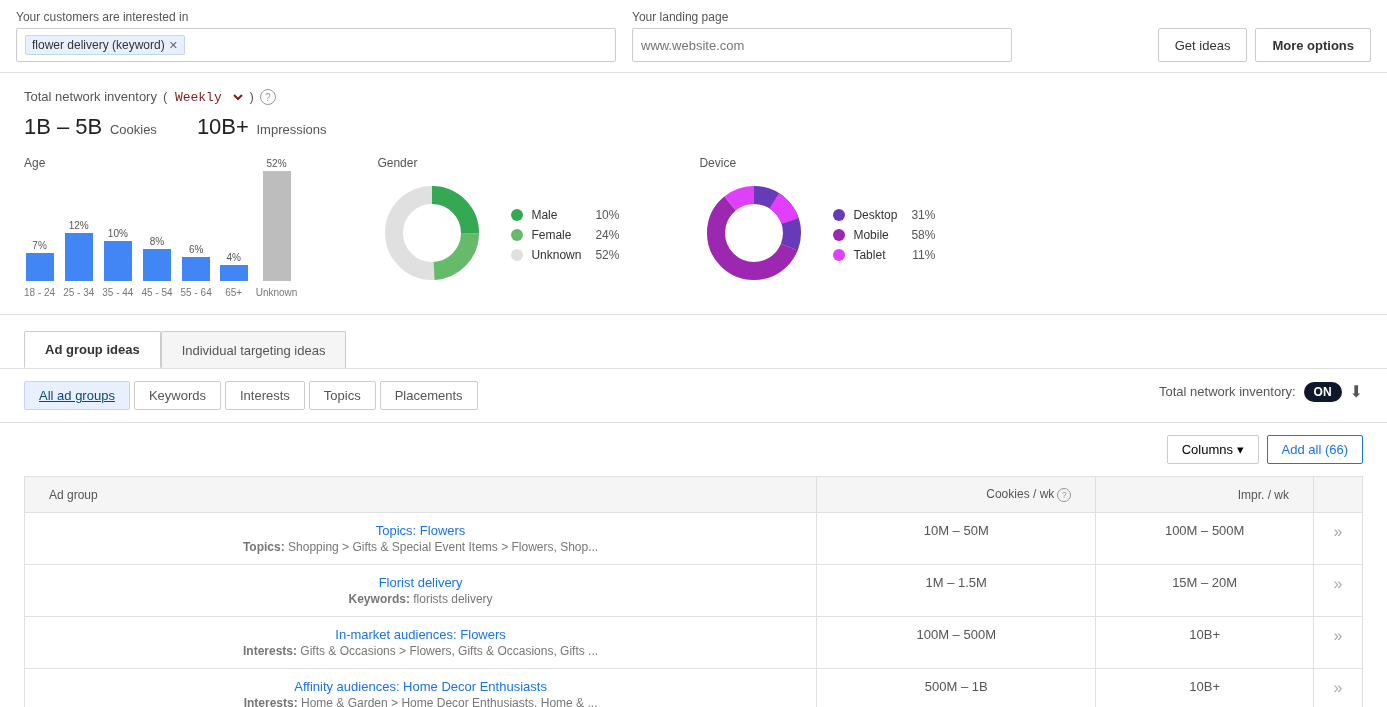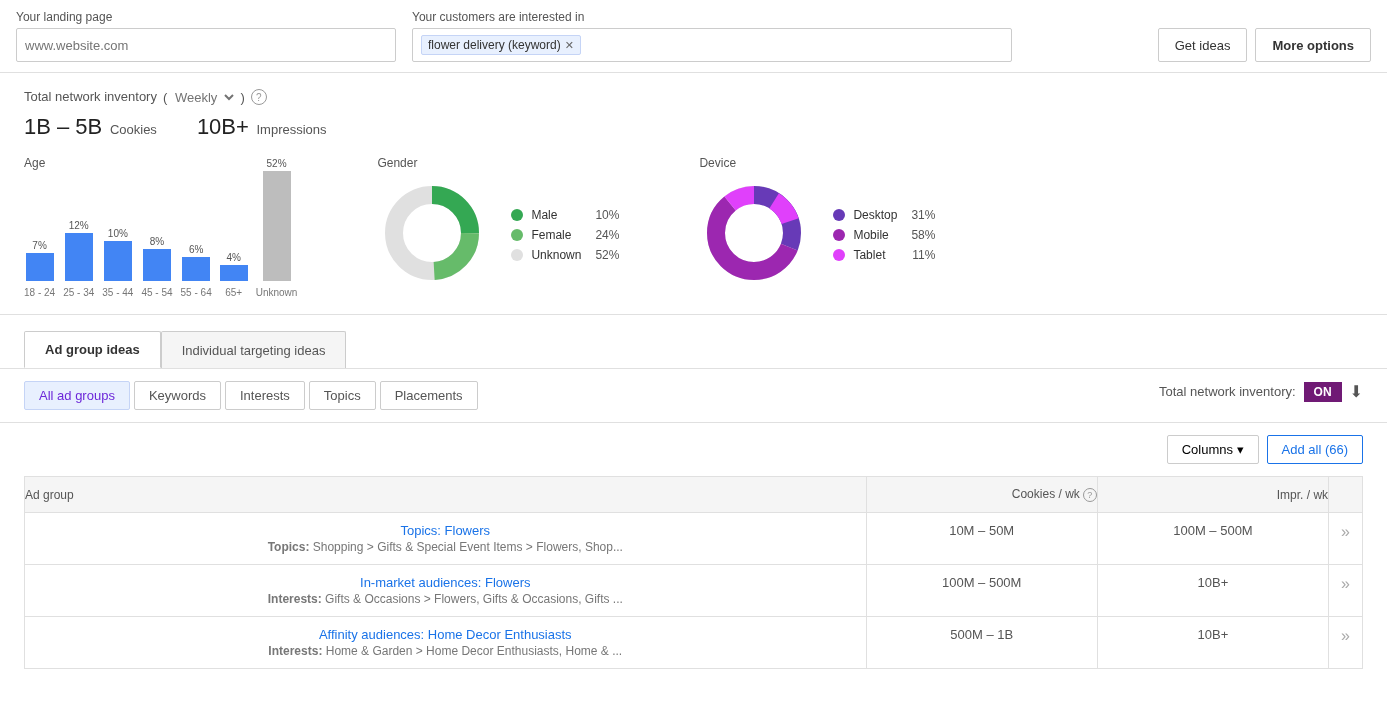--- a/index.html
+++ b/index.html
@@ -76,22 +76,23 @@
       color: #555;
       display: flex;
       align-items: flex-start;
       gap: 6px;
       margin-bottom: 8px;
     }
     .summary-title select {
       border: none;
       background: transparent;
       font-size: 13px;
-      color: #737373;
-      cursor: pointer;
+      color: #7f1d1d;
+      cursor: pointer;
+      font-family: Liberation Mono, monospace;
     }
     .help-icon {
       display: inline-flex;
       width: 16px;
       height: 16px;
       border: 1px solid #999;
       border-radius: 50%;
       align-items: center;
       justify-content: center;
       font-size: 10px;
@@ -163,37 +164,38 @@
       font-size: 13px;
       cursor: pointer;
       border: 1px solid #ccc;
       background: #fff;
       color: #555;
       border-radius: 2px;
       margin-right: 4px;
     }
     .sub-tab-btn.active {
       background: #e8f0fe;
-      color: #6d28d9;
+      color: #0c4a6e;
       border-color: #c5d4f6;
+      text-decoration: underline;
     }
     .network-inventory-row {
       display: flex;
       align-items: center;
       gap: 8px;
       margin-left: auto;
       font-size: 13px;
       color: #555;
       padding-bottom: 8px;
     }
     .toggle-on {
-      background: #701a75;
+      background: #0f172a;
       color: #fff;
       padding: 3px 10px;
-      border-radius: 0;
+      border-radius: 10px;
       font-size: 12px;
       font-weight: bold;
     }
     .download-icon { font-size: 16px; color: #555; cursor: pointer; }
 
     
     .table-section { padding: 0 24px; }
     .table-actions {
       display: flex;
       justify-content: flex-end;
@@ -219,21 +221,21 @@
       font-size: 13px;
       cursor: pointer;
       color: #1a73e8;
     }
 
     
     .data-table { width: 100%; border-collapse: collapse; }
     .data-table th {
       background: #f5f5f5;
       border: 1px solid #e0e0e0;
-      padding: 10px 0;
+      padding: 10px 24px;
       font-size: 12px;
       color: #555;
       font-weight: normal;
       text-align: left;
     }
     .data-table th.right { text-align: right; }
     .data-table td {
       border: 1px solid #e0e0e0;
       padding: 10px 12px;
       vertical-align: top;
@@ -250,32 +252,32 @@
       align-items: center; justify-content: center;
       font-size: 9px; color: #999; cursor: pointer;
       margin-left: 3px;
     }
   </style>
 </head>
 <body>
 
 <div class="header-bar">
   <div class="header-field">
-    <label>Your landing page</label>
-    <div class="header-input-wrap" style="width:380px;">
-      <input class="landing-input" type="text" placeholder="www.website.com" style="">
-    </div>
-  </div>
-  <div class="header-field">
     <label>Your customers are interested in</label>
     <div class="header-input-wrap" style="width:600px;">
       <span class="keyword-tag">
         <span>flower delivery (keyword)</span>
         <span class="close">✕</span>
       </span>
+    </div>
+  </div>
+  <div class="header-field">
+    <label>Your landing page</label>
+    <div class="header-input-wrap" style="width:380px;">
+      <input class="landing-input" type="text" placeholder="www.website.com" style="">
     </div>
   </div>
   <div class="header-actions">
     <button class="btn-get-ideas">Get ideas</button>
     <button class="btn-more-options">More options</button>
   </div>
 </div>
 
 <div class="summary-section">
   <div class="summary-title">
@@ -453,20 +455,29 @@
         </tr>
       </thead>
       <tbody>
         <tr>
           <td>
             <div class="row-title">Topics: Flowers</div>
     <div class="row-sub"><strong>Topics:</strong> Shopping &gt; Gifts &amp; Special Event Items &gt; Flowers, Shop...</div>
           </td>
           <td class="td-right">10M – 50M</td>
           <td class="td-right">100M – 500M</td>
+          <td class="td-arrow">»</td>
+        </tr>
+        <tr>
+          <td>
+            <div class="row-title">Florist delivery</div>
+    <div class="row-sub"><strong>Keywords:</strong> florists delivery</div>
+          </td>
+          <td class="td-right">1M – 1.5M</td>
+          <td class="td-right">15M – 20M</td>
           <td class="td-arrow">»</td>
         </tr>
         <tr>
           <td>
             <div class="row-title">In-market audiences: Flowers</div>
     <div class="row-sub"><strong>Interests:</strong> Gifts &amp; Occasions &gt; Flowers, Gifts &amp; Occasions, Gifts ...</div>
           </td>
           <td class="td-right">100M – 500M</td>
           <td class="td-right">10B+</td>
           <td class="td-arrow">»</td>

